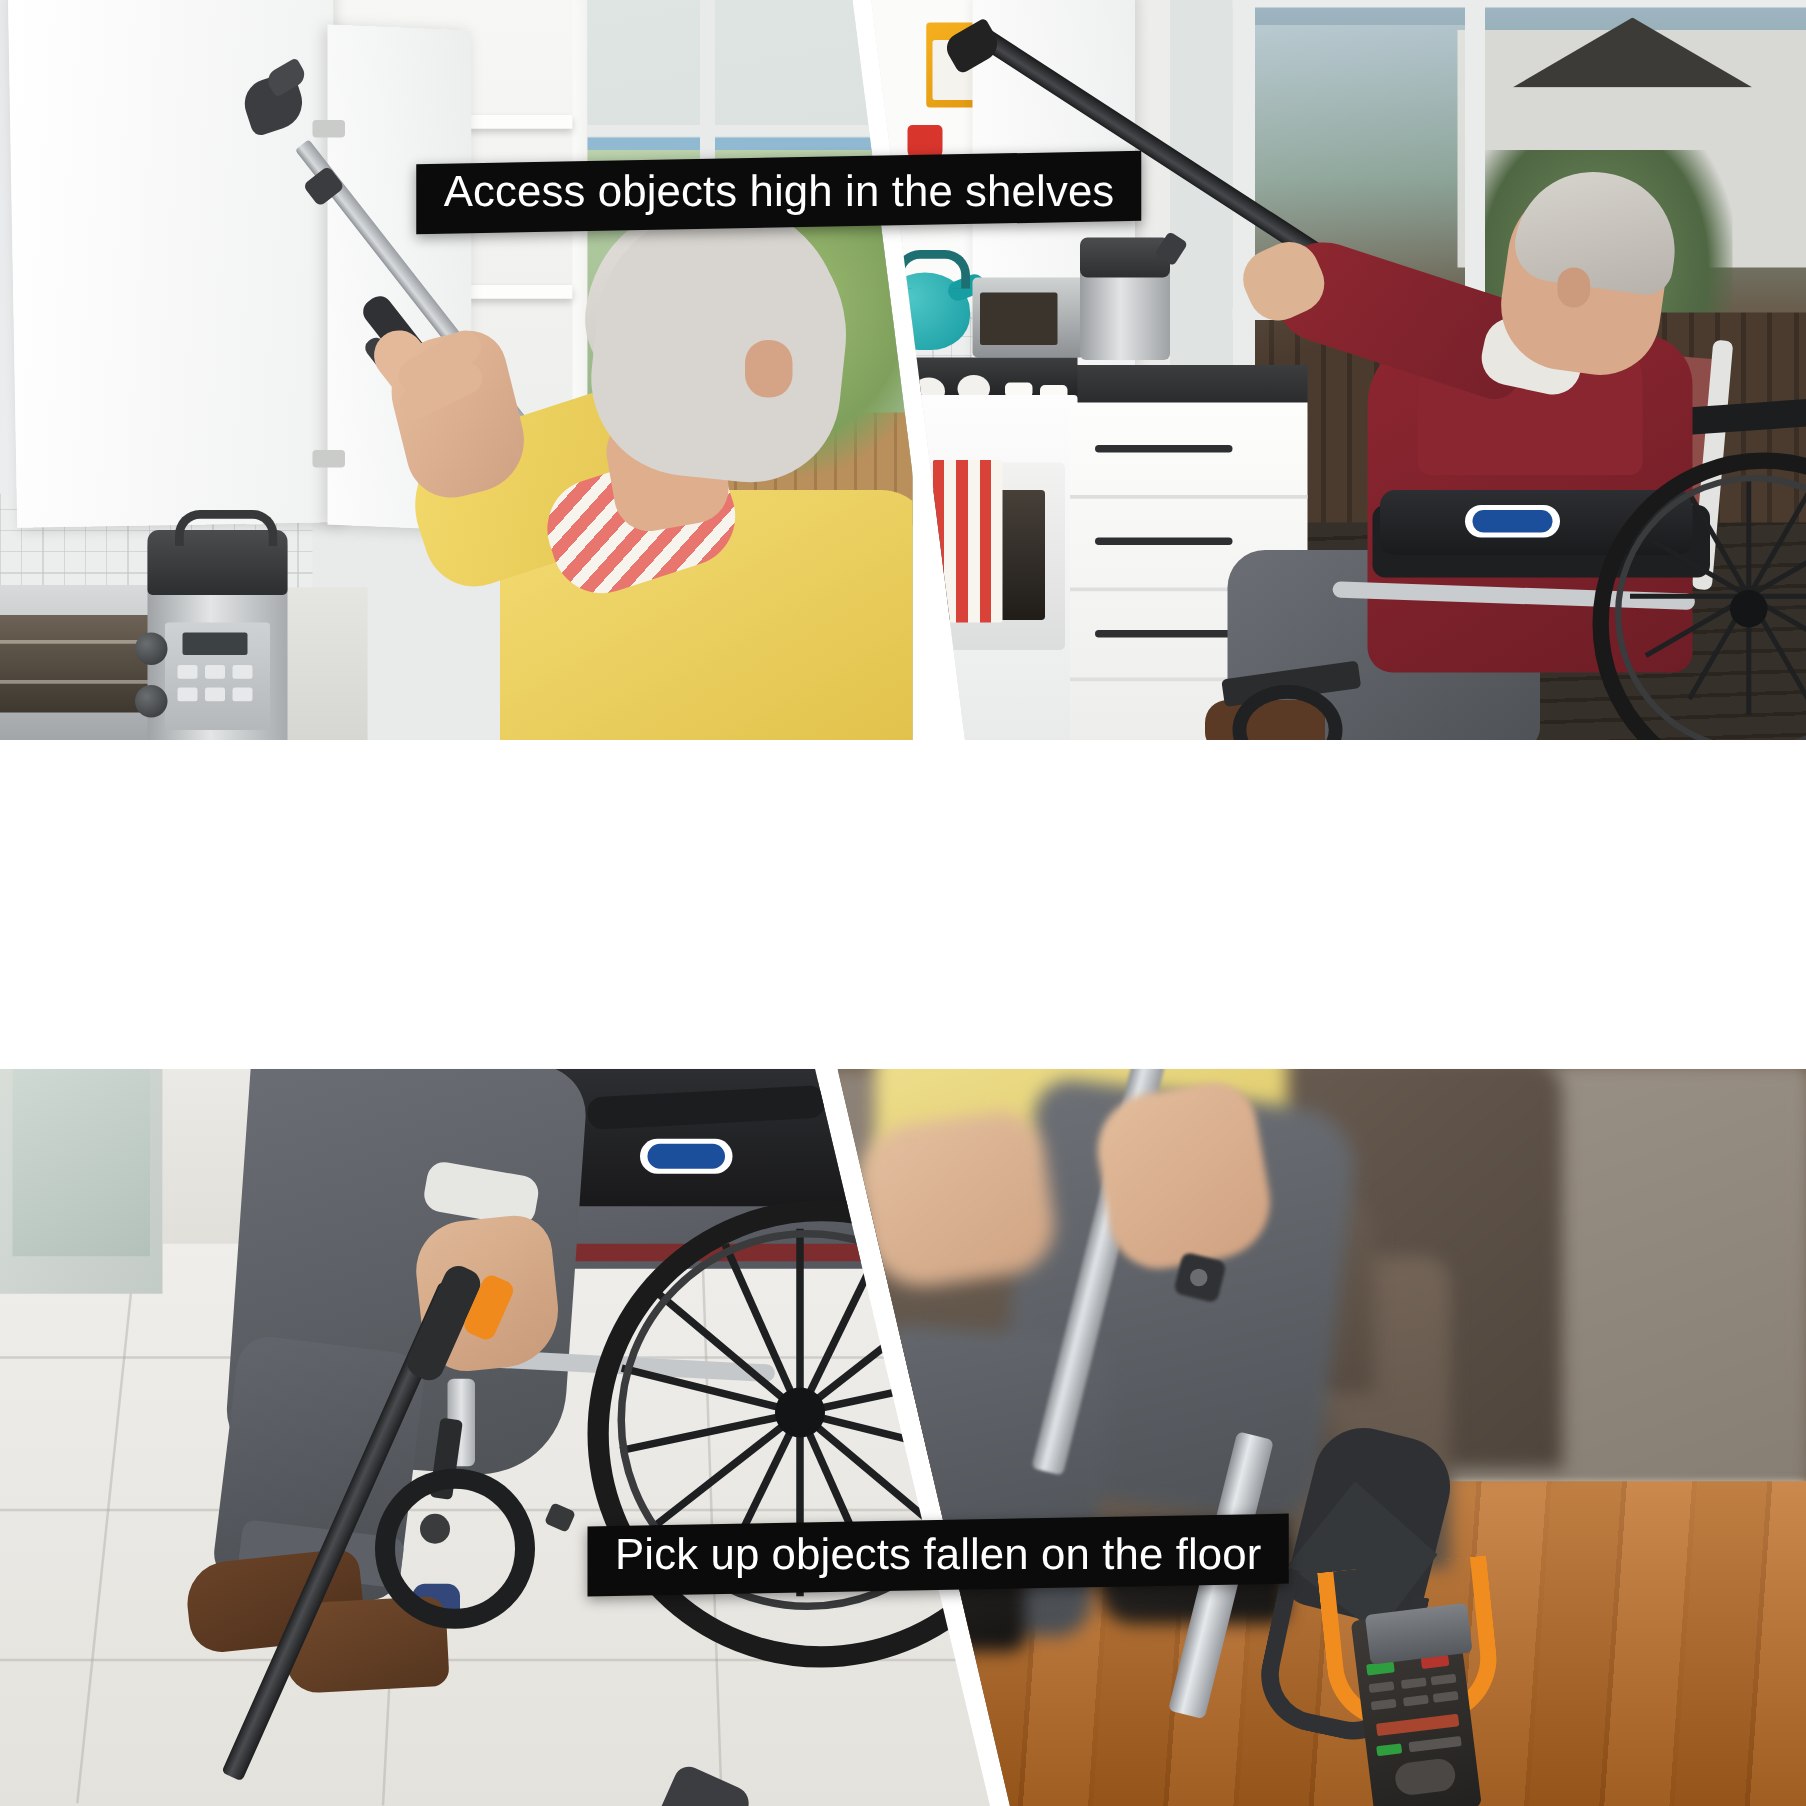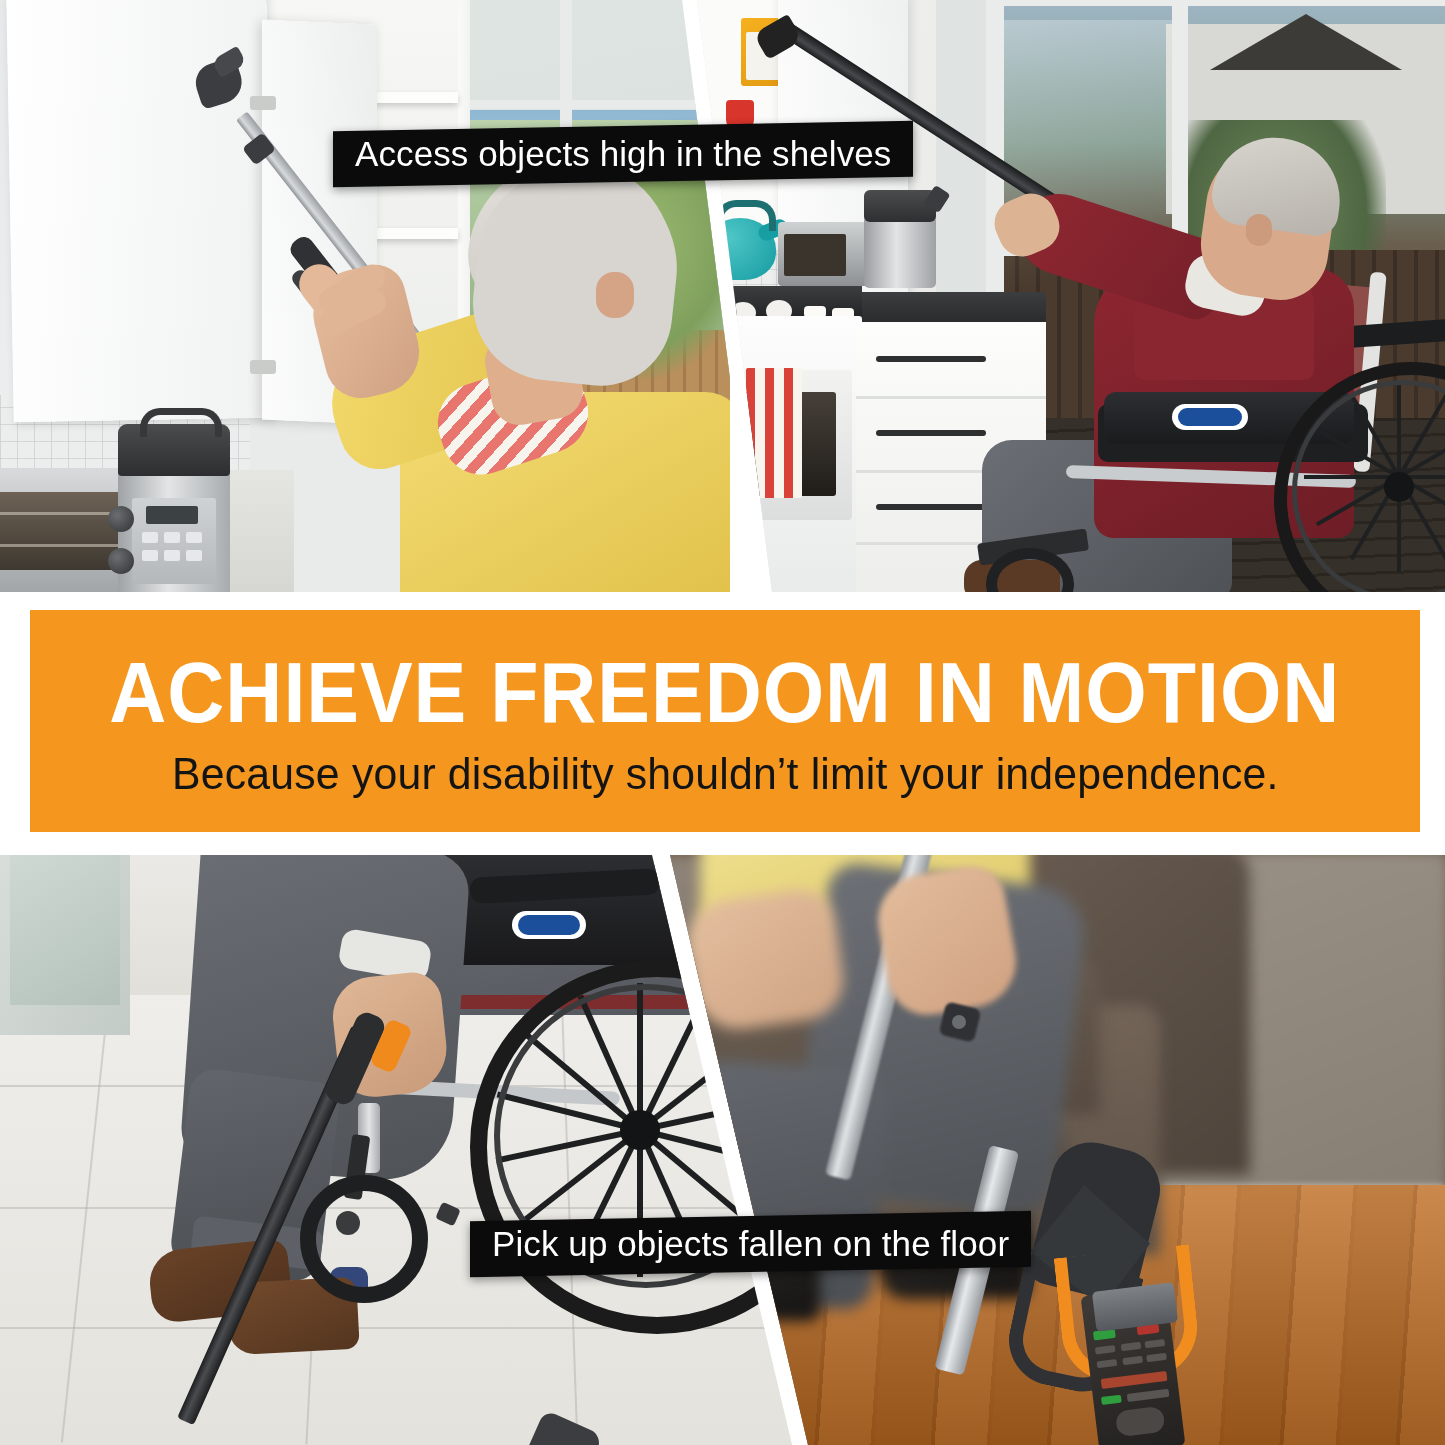--- a/index.html
+++ b/index.html
@@ -674,18 +674,14 @@
   </div>
 
   <div class="caption cap-top">
     <span>Access objects high in the shelves</span>
   </div>
 
   <div class="caption cap-bottom">
     <span>Pick up objects fallen on the floor</span>
   </div>
 
-  <div class="banner">
-    <div class="banner-title">ACHIEVE FREEDOM IN MOTION</div>
-    <div class="banner-sub">Because your disability shouldn’t limit your independence.</div>
-  </div>
 
 </div>
 
 </body></html>

